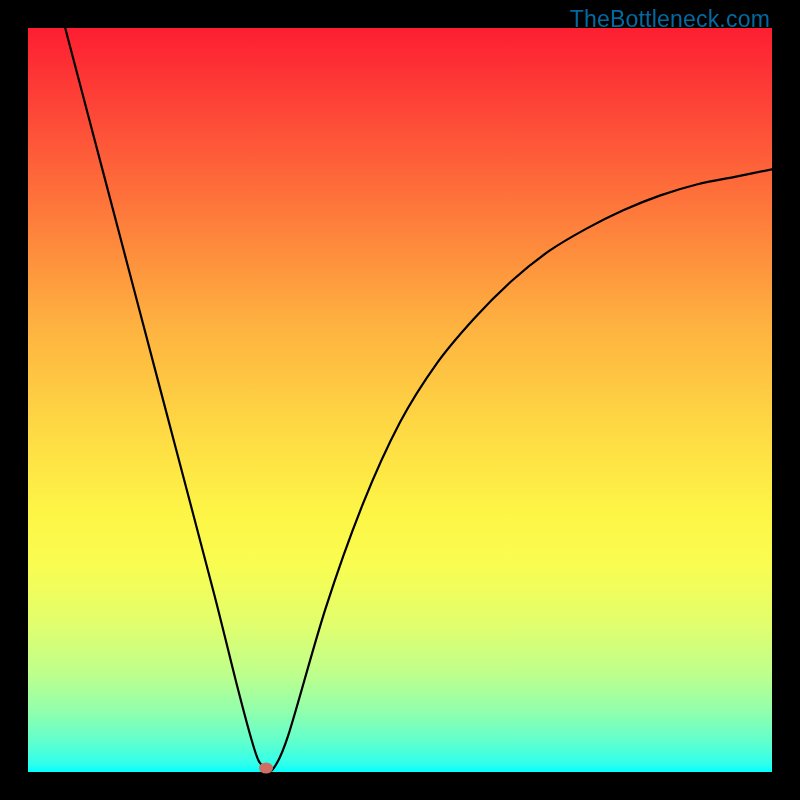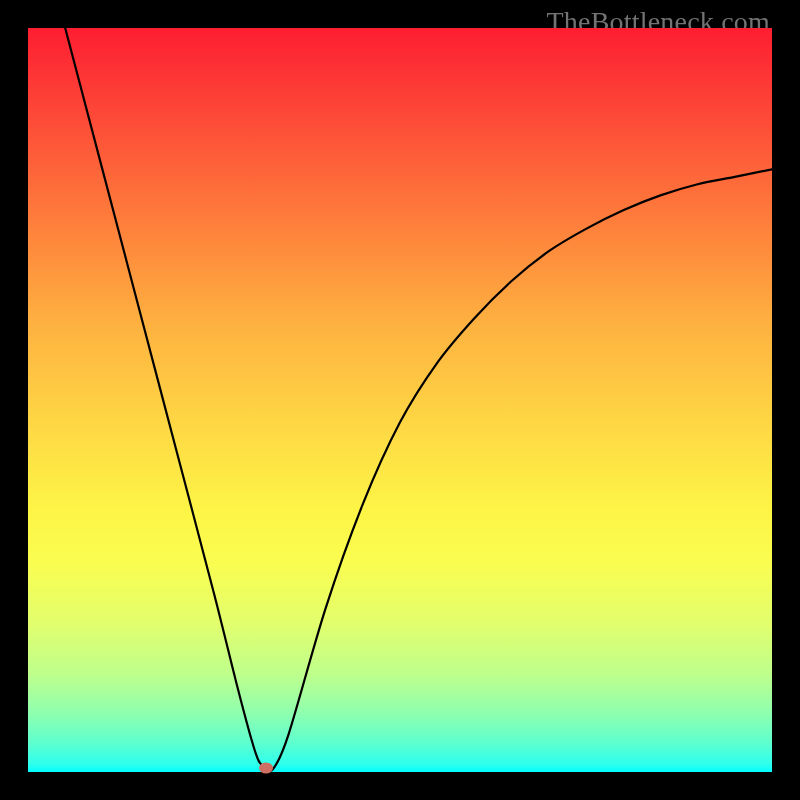--- a/index.html
+++ b/index.html
@@ -29,23 +29,23 @@
       #8fffae 92%,
       #5fffce 96%,
       #2effed 99%,
       #00ffff 100%
     );
   }
   .watermark {
     position: absolute;
     top: 6px;
     right: 30px;
-    font-family: Liberation Serif, serif;
-    font-size: 28px;
-    color: #737373;
+    font-family: Liberation Sans, sans-serif;
+    font-size: 23px;
+    color: #0369a1;
     letter-spacing: 0.2px;
   }
   .curve-svg {
     position: absolute;
     left: 0; top: 0;
     width: 100%; height: 100%;
   }
   .dot {
     position: absolute;
     width: 14px;

